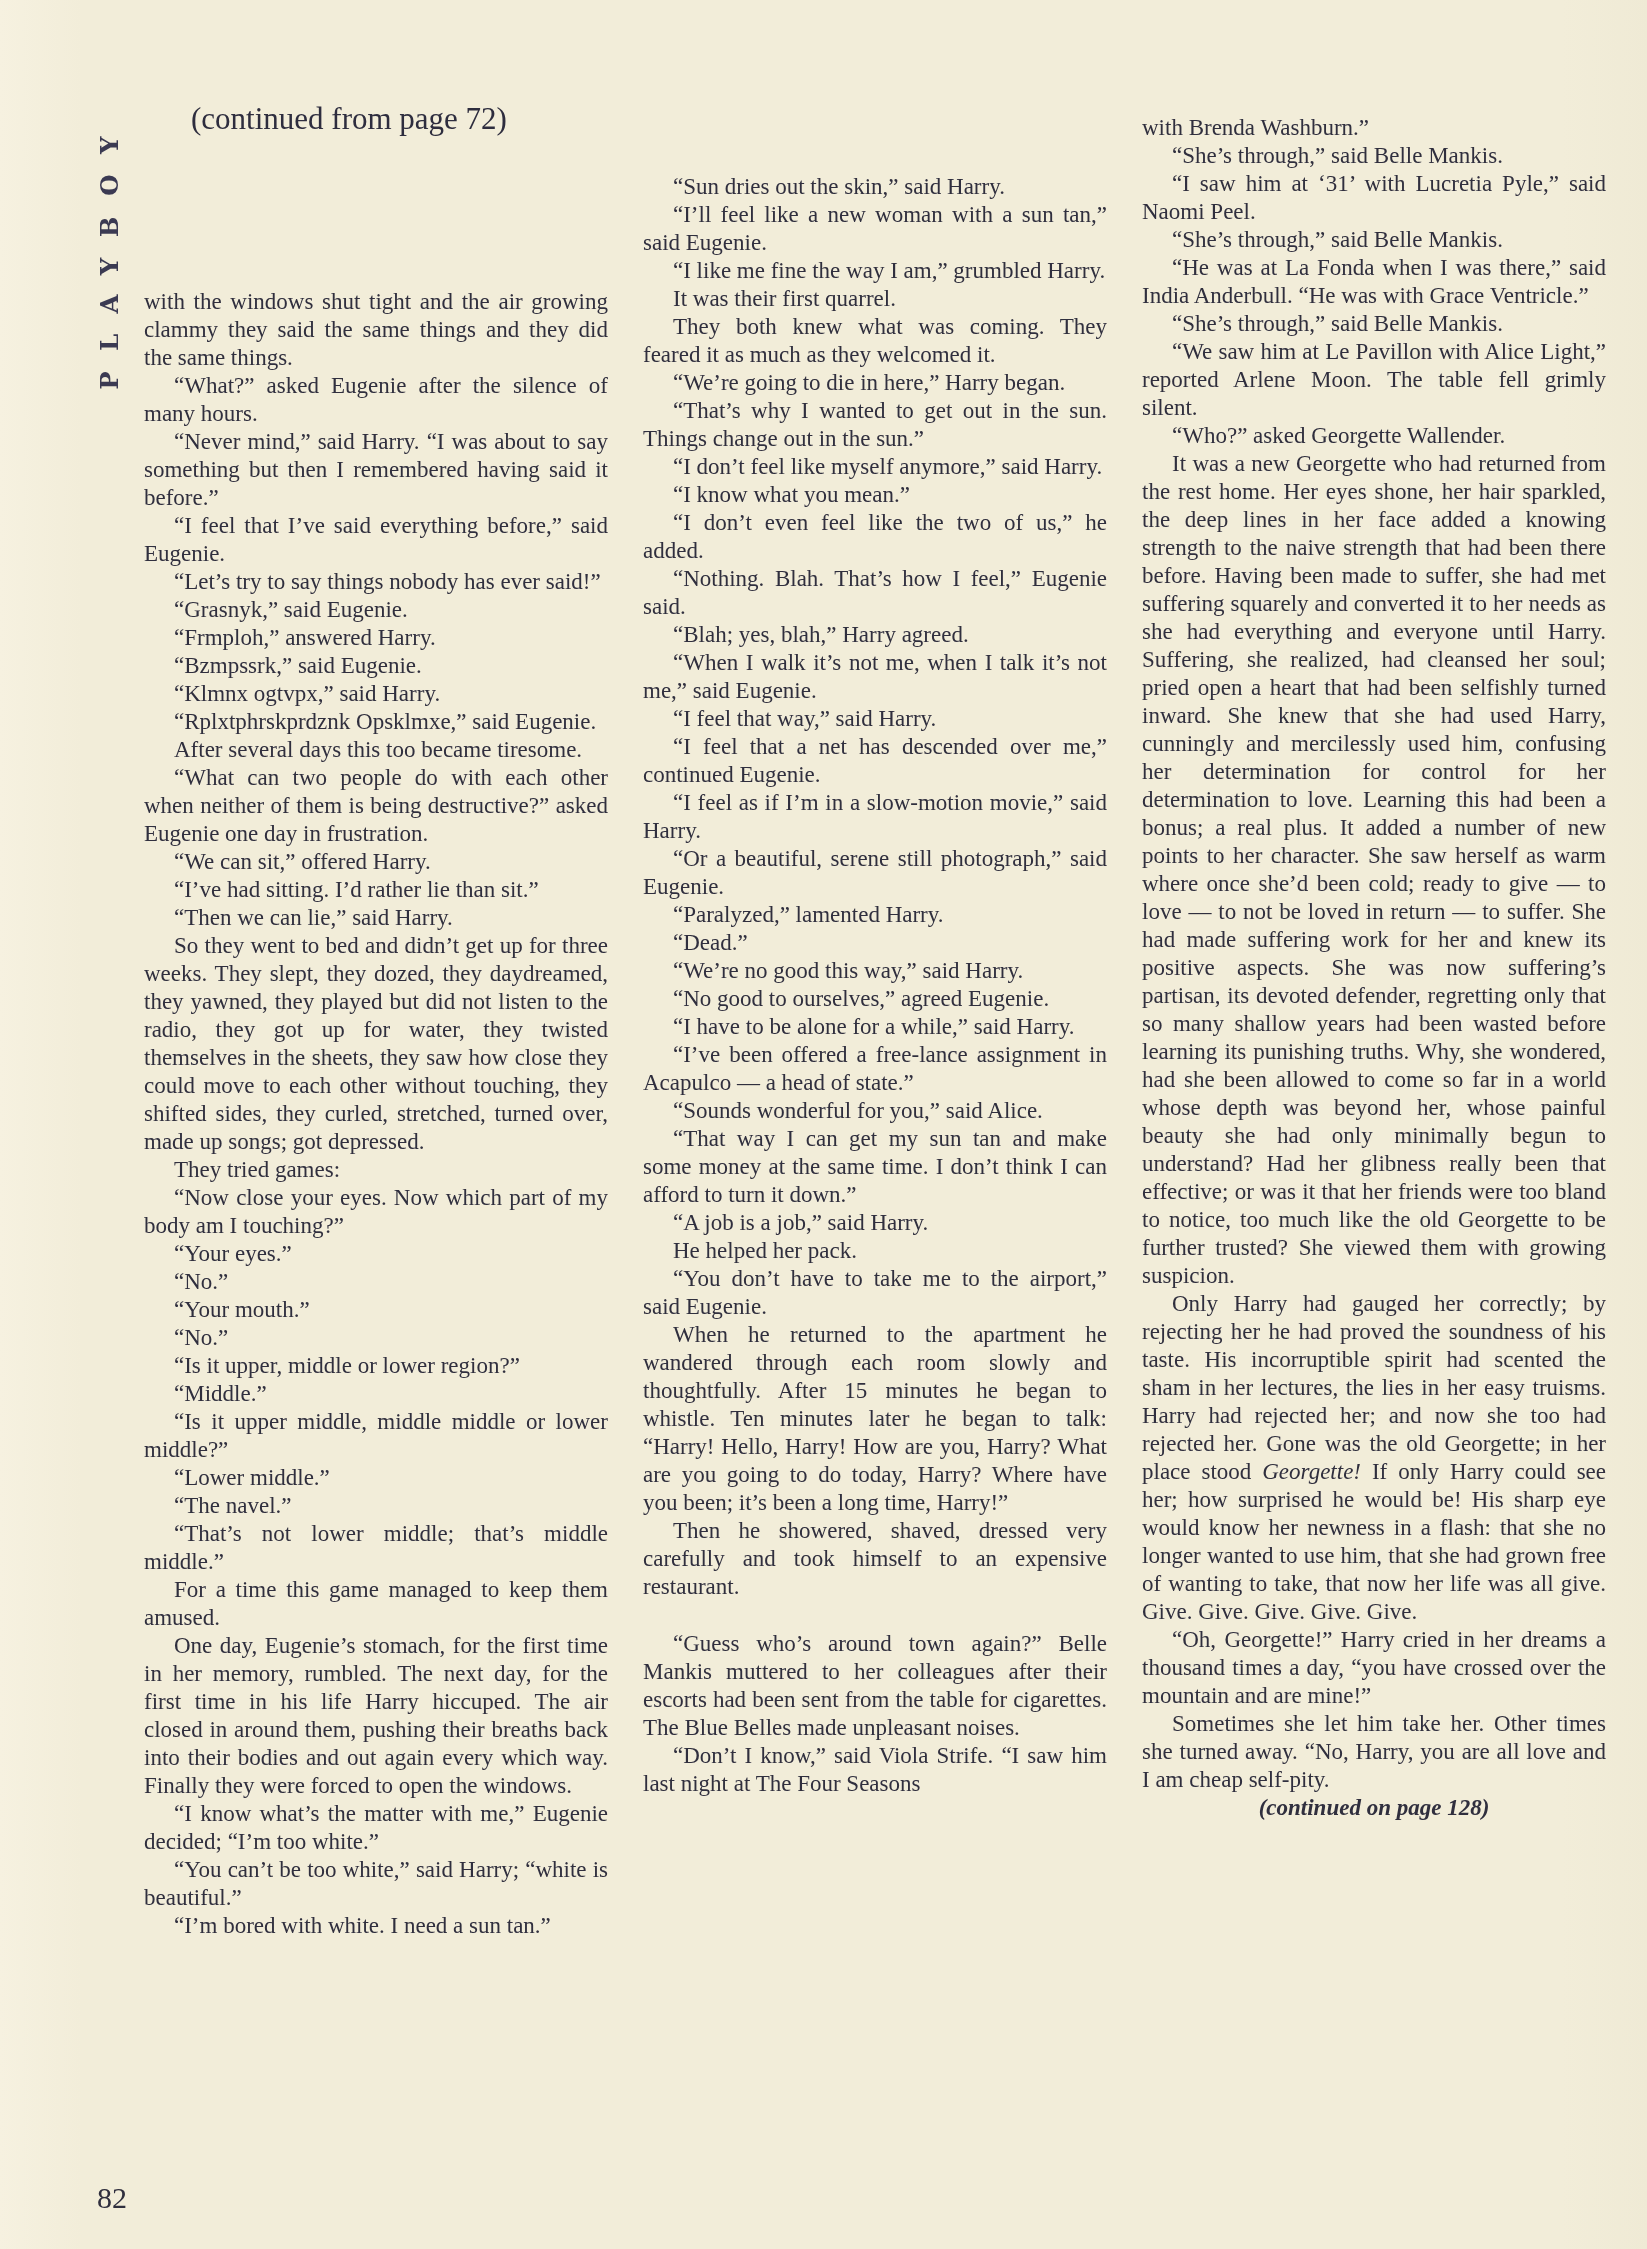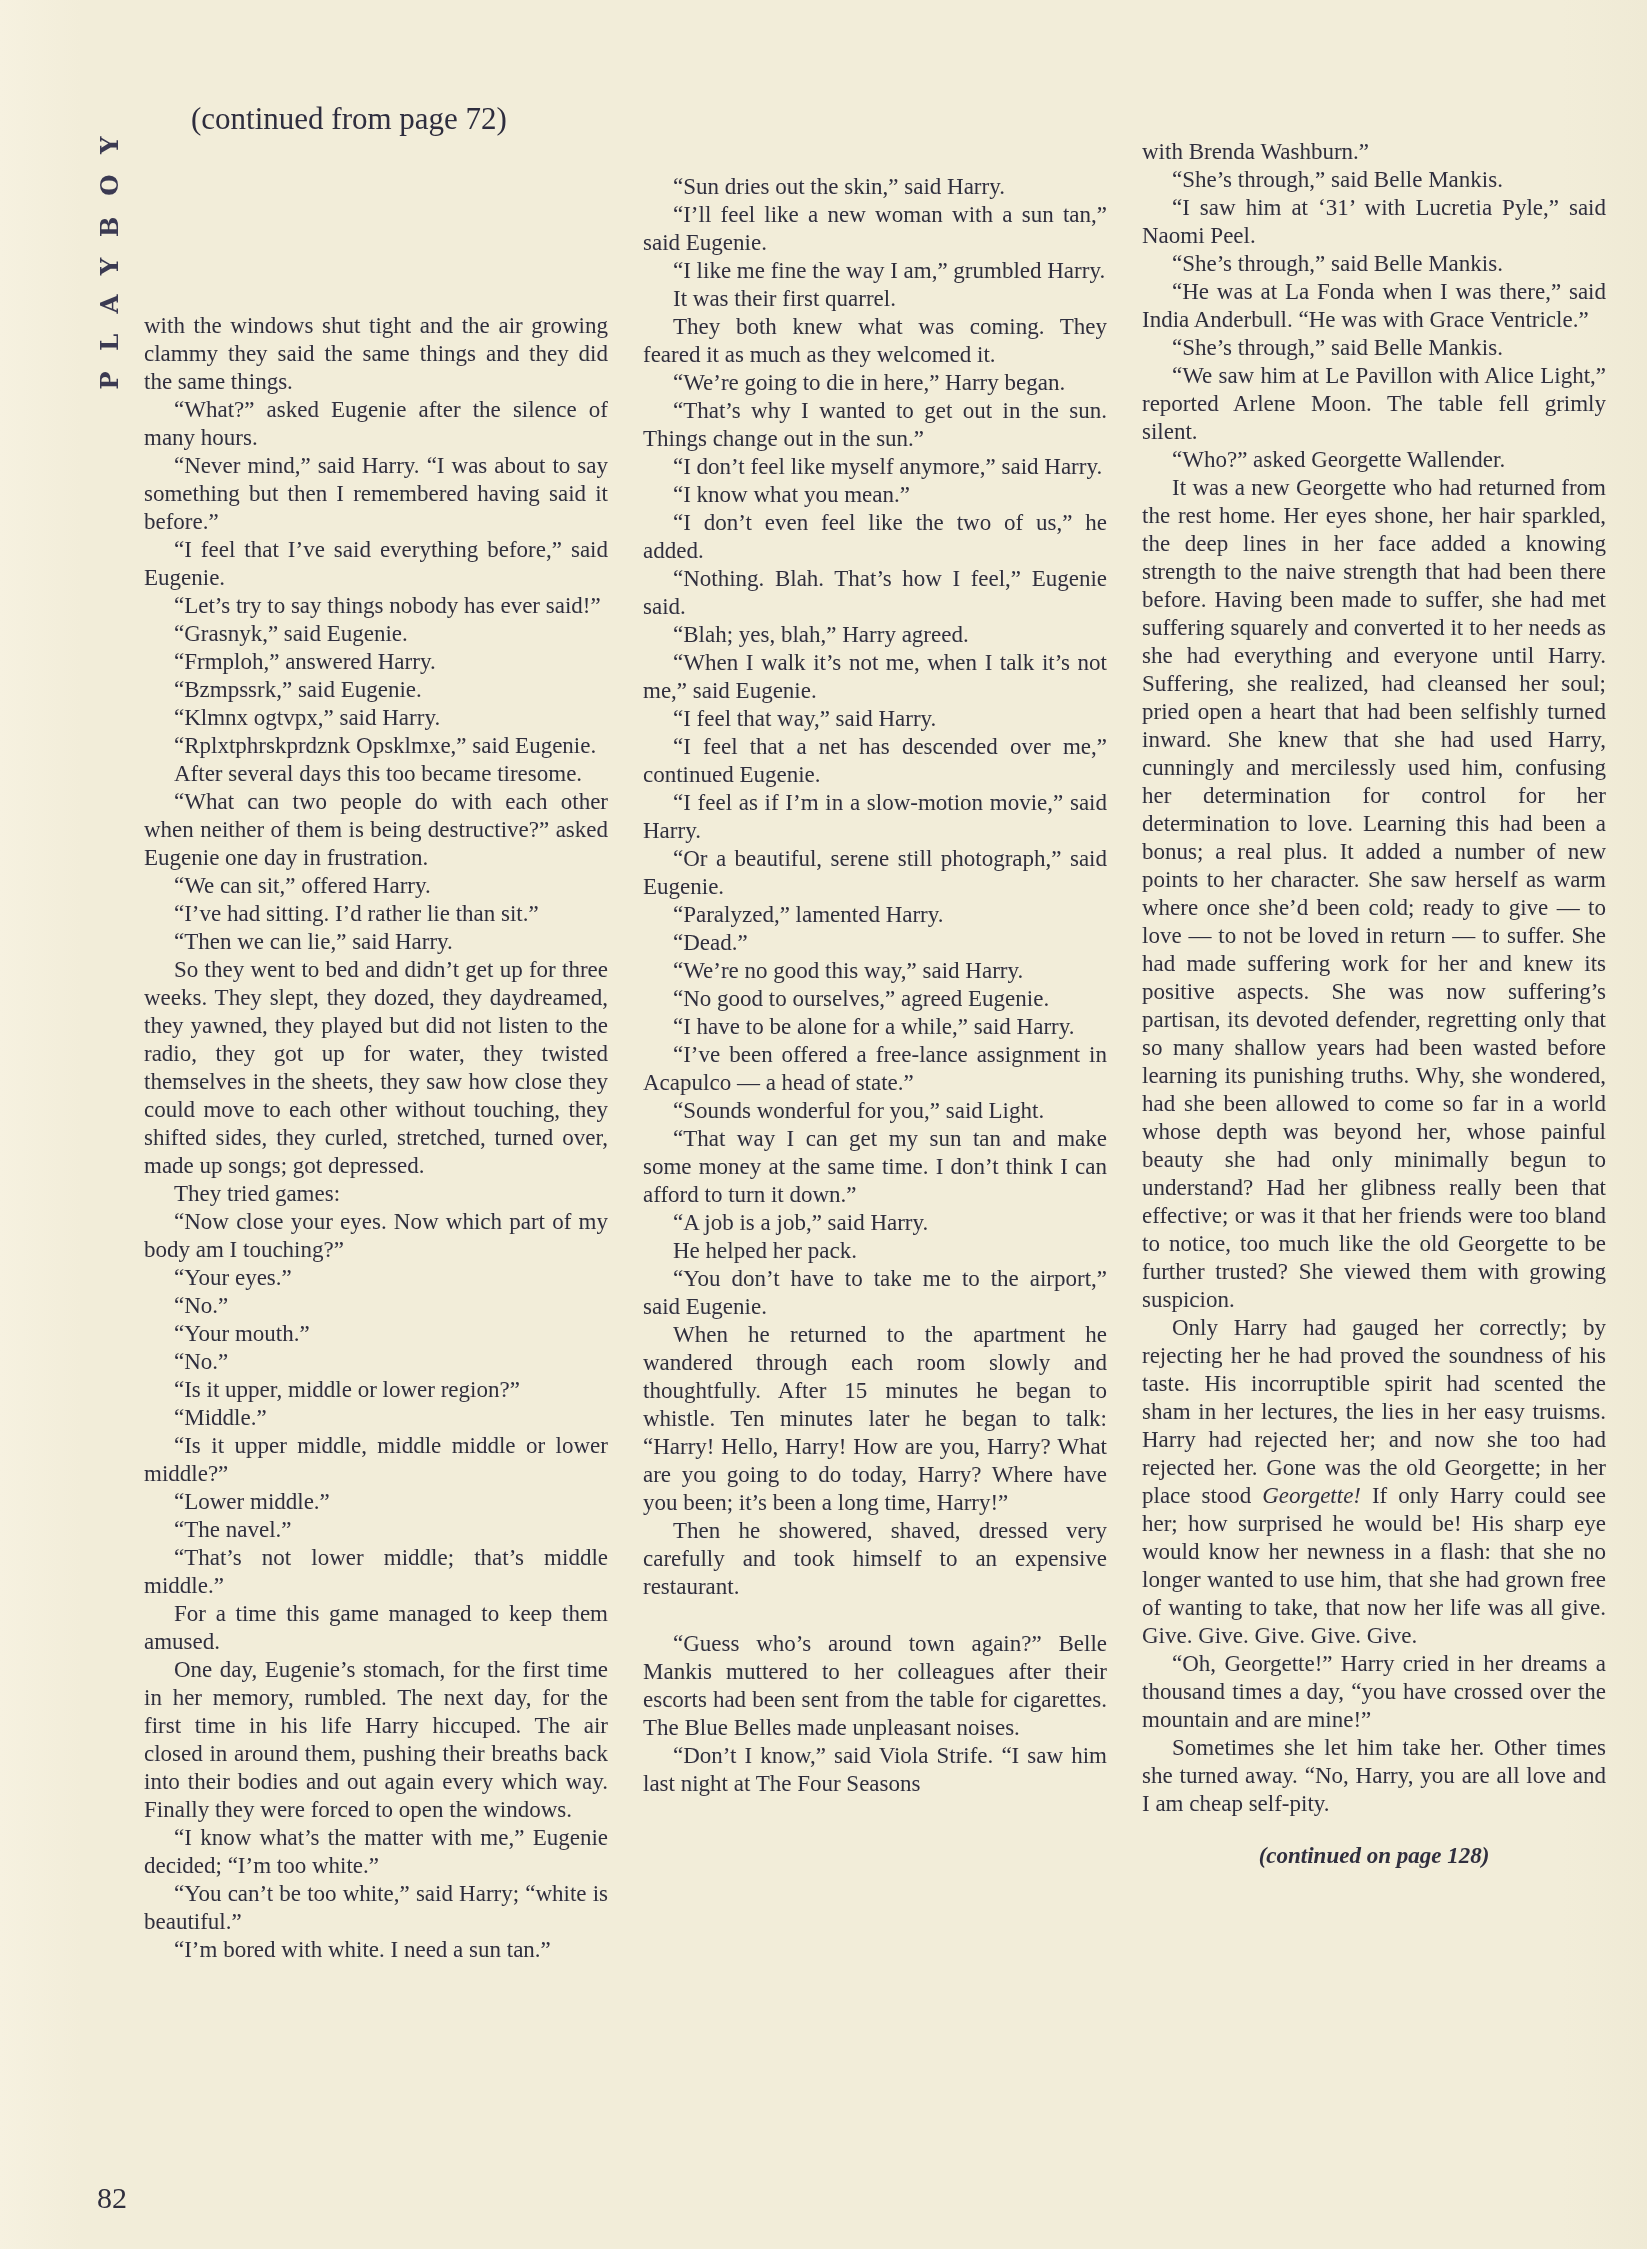--- a/index.html
+++ b/index.html
@@ -53,21 +53,21 @@
     width:464px;
     font-size:23px;
     line-height:28px;
     text-align:justify;
     color:#302f3e;
   }
   .col-1 { left:144px; top:288px; }
   .col-2 { left:643px; top:173px; }
   .col-3 { left:1142px; top:114px; }
   .col p.para { margin:0; text-indent:30px; }
-  .col p.para.noindent { text-indent:0;margin-top:24px; }
+  .col p.para.noindent { text-indent:0; }
   .col p.para.gap { margin-top:28.5px; }
   .col p.para.right { text-align:center; text-indent:0;font-weight:bold; }
   .col p.para.italic { font-style:italic; }
   .col p.para em { font-style:italic; }
   
   .pagenum {
     position:absolute; left:97px; top:2181px;
     font-family:"Liberation Serif", serif;
     font-size:30px;
     color:#302f3e;
@@ -137,21 +137,21 @@
       <p class="para">“I feel that way,” said Harry.</p>
       <p class="para">“I feel that a net has descended over me,” continued Eugenie.</p>
       <p class="para">“I feel as if I’m in a slow-motion movie,” said Harry.</p>
       <p class="para">“Or a beautiful, serene still photograph,” said Eugenie.</p>
       <p class="para">“Paralyzed,” lamented Harry.</p>
       <p class="para">“Dead.”</p>
       <p class="para">“We’re no good this way,” said Harry.</p>
       <p class="para">“No good to ourselves,” agreed Eugenie.</p>
       <p class="para">“I have to be alone for a while,” said Harry.</p>
       <p class="para">“I’ve been offered a free-lance assignment in Acapulco — a head of state.”</p>
-      <p class="para">“Sounds wonderful for you,” said Light.</p>
+      <p class="para">“Sounds wonderful for you,” said Alice.</p>
       <p class="para">“That way I can get my sun tan and make some money at the same time. I don’t think I can afford to turn it down.”</p>
       <p class="para">“A job is a job,” said Harry.</p>
       <p class="para">He helped her pack.</p>
       <p class="para">“You don’t have to take me to the airport,” said Eugenie.</p>
       <p class="para">When he returned to the apartment he wandered through each room slowly and thoughtfully. After 15 minutes he began to whistle. Ten minutes later he began to talk: “Harry! Hello, Harry! How are you, Harry? What are you going to do today, Harry? Where have you been; it’s been a long time, Harry!”</p>
       <p class="para">Then he showered, shaved, dressed very carefully and took himself to an expensive restaurant.</p>
       <p class="para gap">“Guess who’s around town again?” Belle Mankis muttered to her colleagues after their escorts had been sent from the table for cigarettes. The Blue Belles made unpleasant noises.</p>
       <p class="para">“Don’t I know,” said Viola Strife. “I saw him last night at The Four Seasons</p>
     </div>
 

